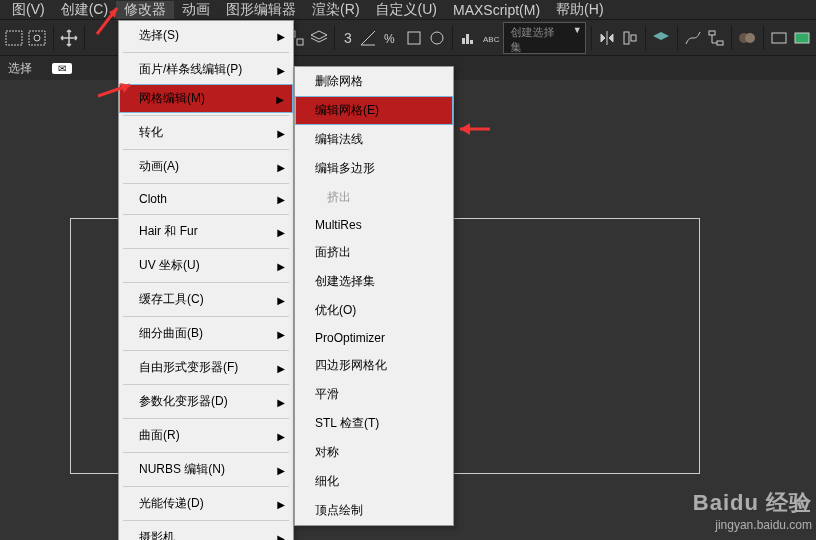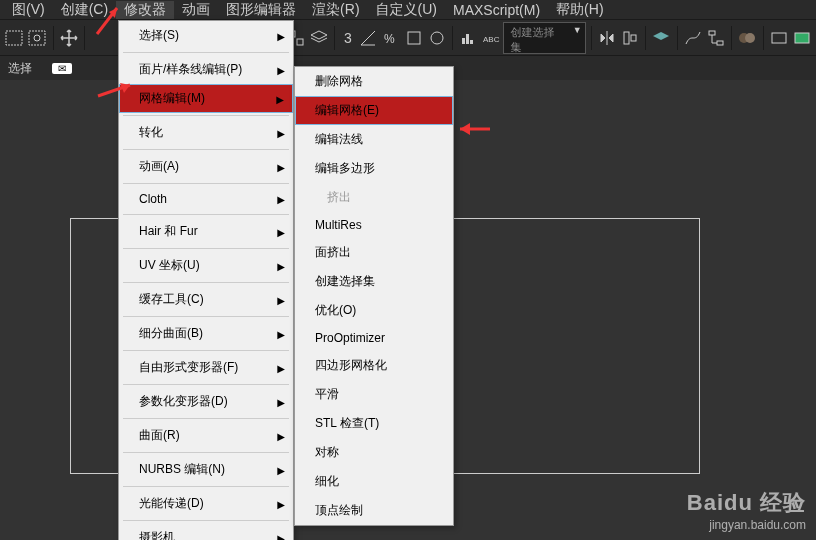--- a/index.html
+++ b/index.html
@@ -29,21 +29,21 @@
   .menu-item.disabled { color: #999; margin-left: 12px; }
   .menu-item .arrow { position: absolute; right: 8px; top: 50%; transform: translateY(-50%); font-size: 10px; }
   .menu-sep { height: 1px; background: #ccc; margin: 2px 4px; }
   
   #menu1 { left: 118px; top: 20px; width: 176px; }
   #menu2 { left: 294px; top: 66px; width: 160px; }
   
   .red-arrow { position: absolute; }
   .red-arrow svg { overflow: visible; }
   
-  .watermark { position: absolute; right: 10px; bottom: 8px; text-align: right; color: #fff; opacity: 0.6; }
+  .watermark { position: absolute; right: 4px; bottom: 8px; text-align: right; color: #fff; opacity: 0.6; }
   .watermark .brand { font-size: 22px; font-weight: bold; letter-spacing: 1px; }
   .watermark .url { font-size: 12px; }
 </style>
 </head>
 <body>
 
 <div class="menubar">
   <div class="menubar-item">图(V)</div>
   <div class="menubar-item">创建(C)</div>
   <div class="menubar-item active">修改器</div>

